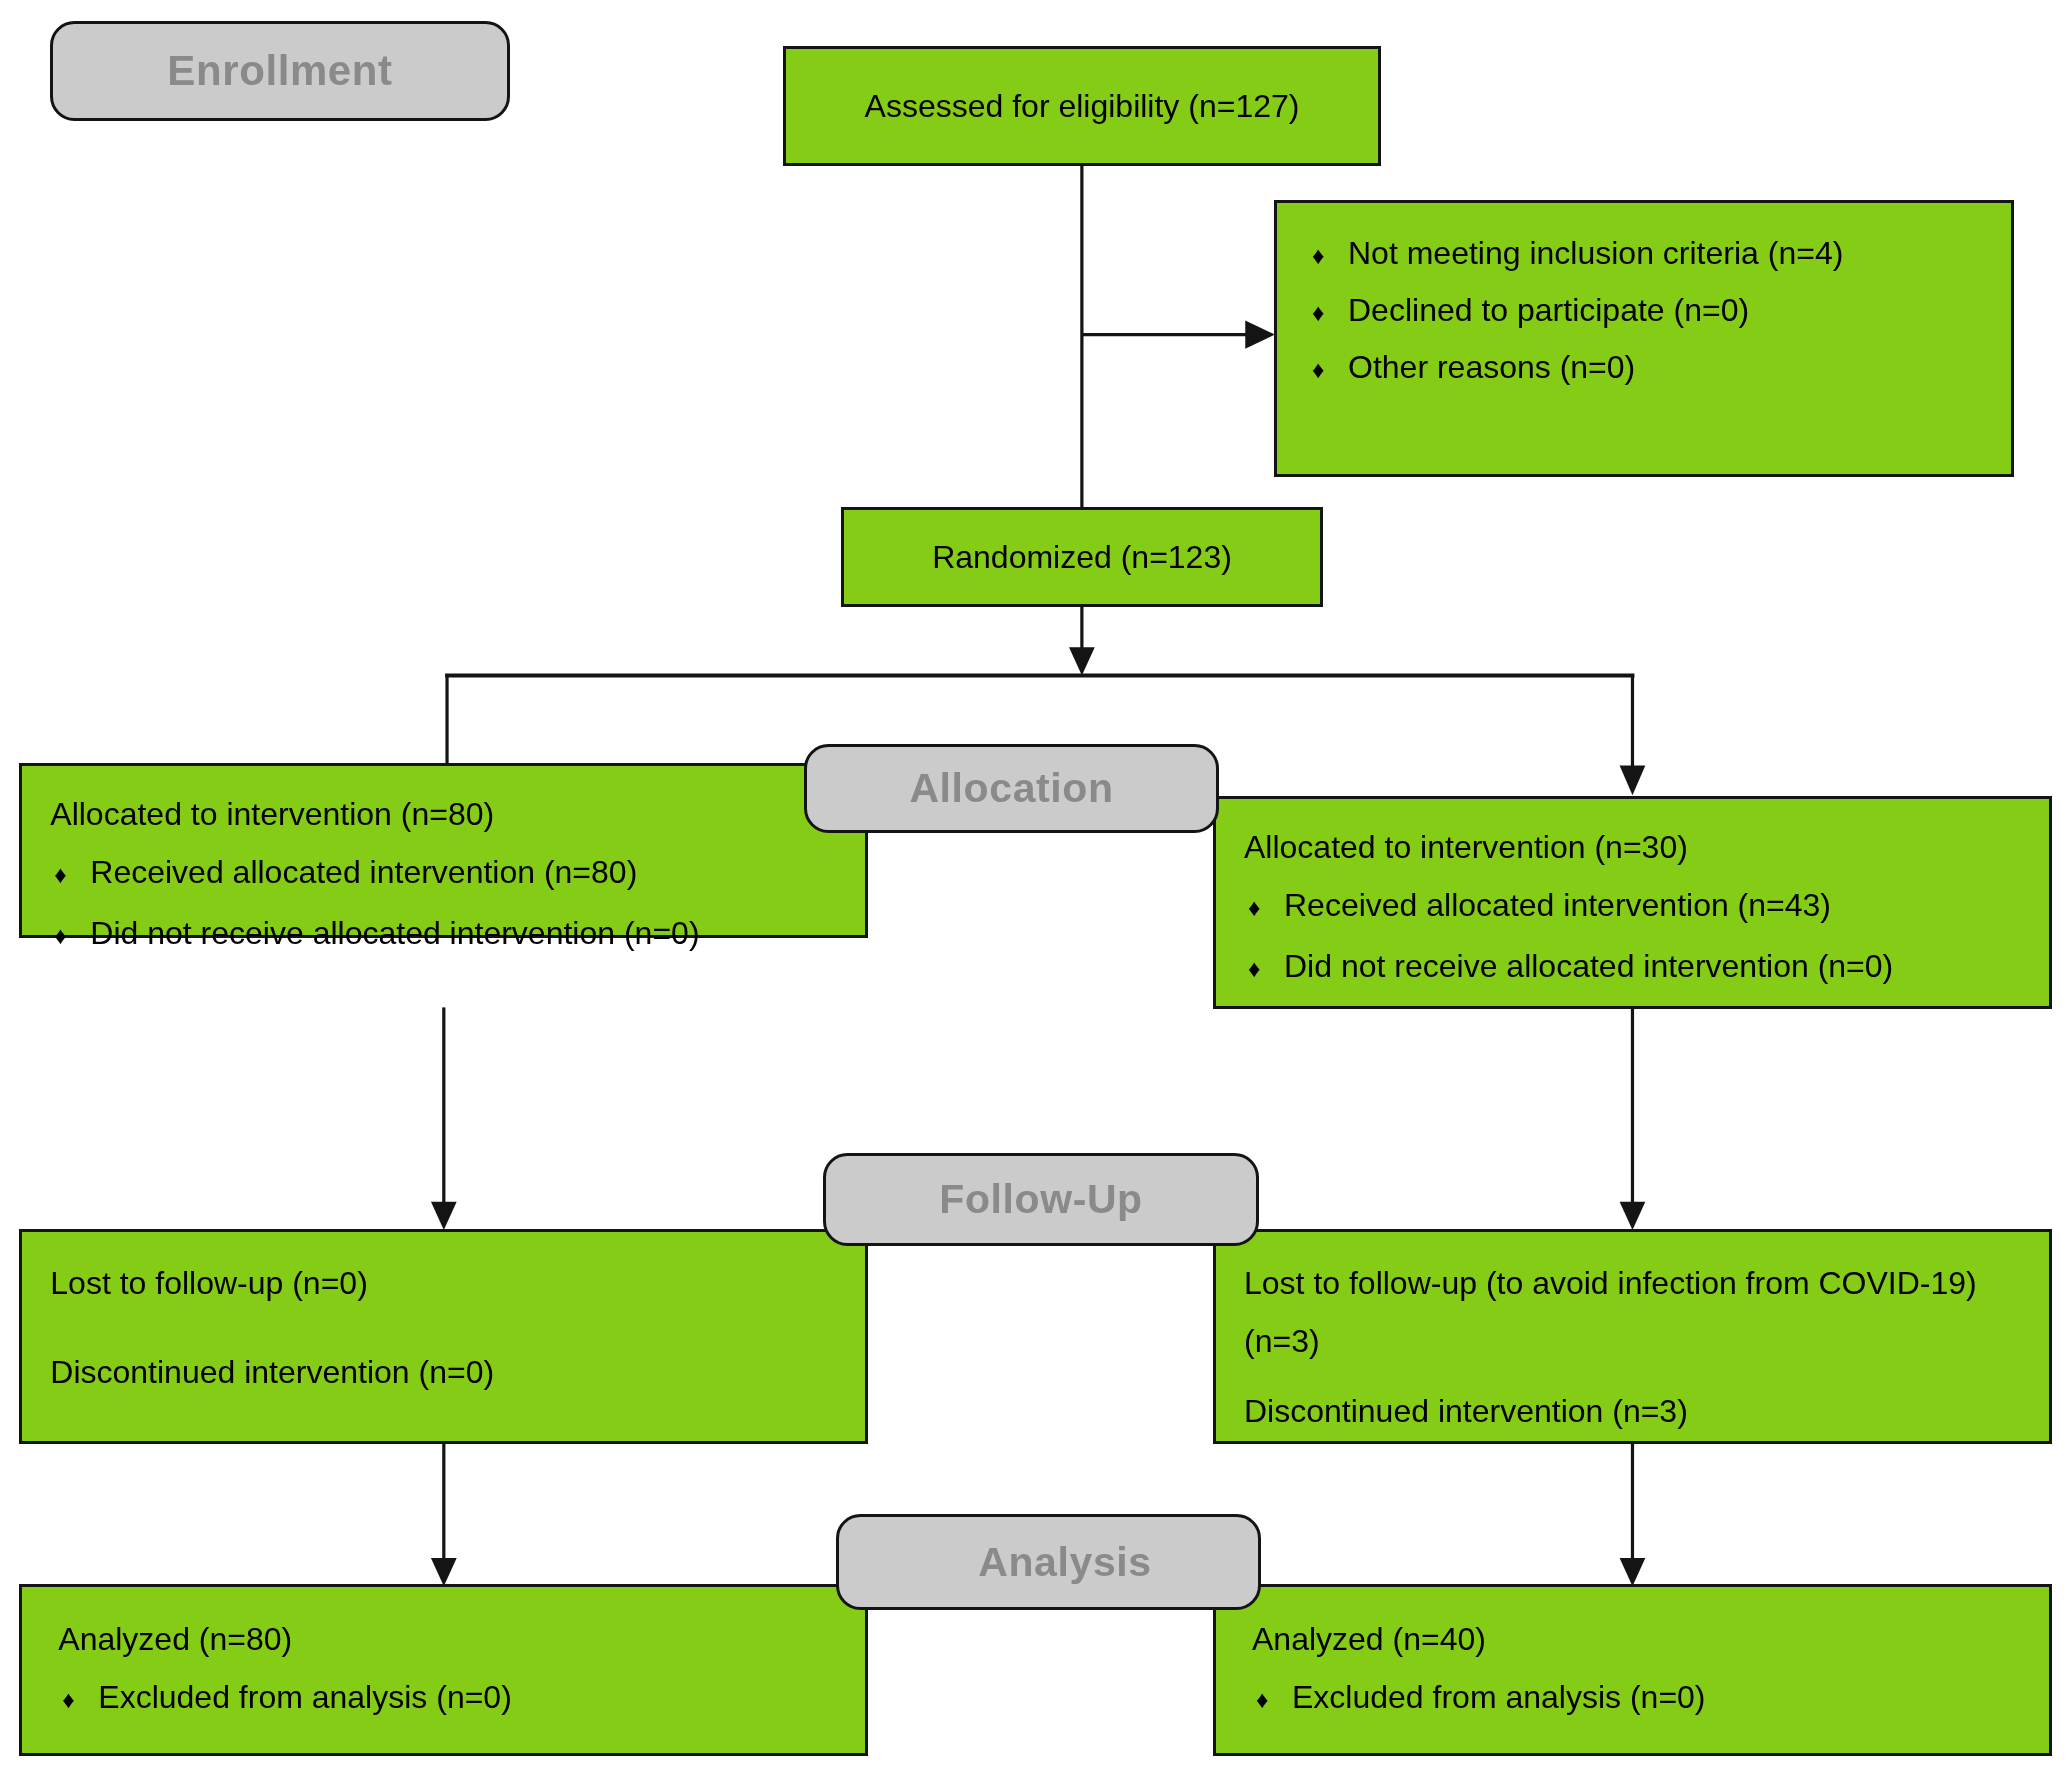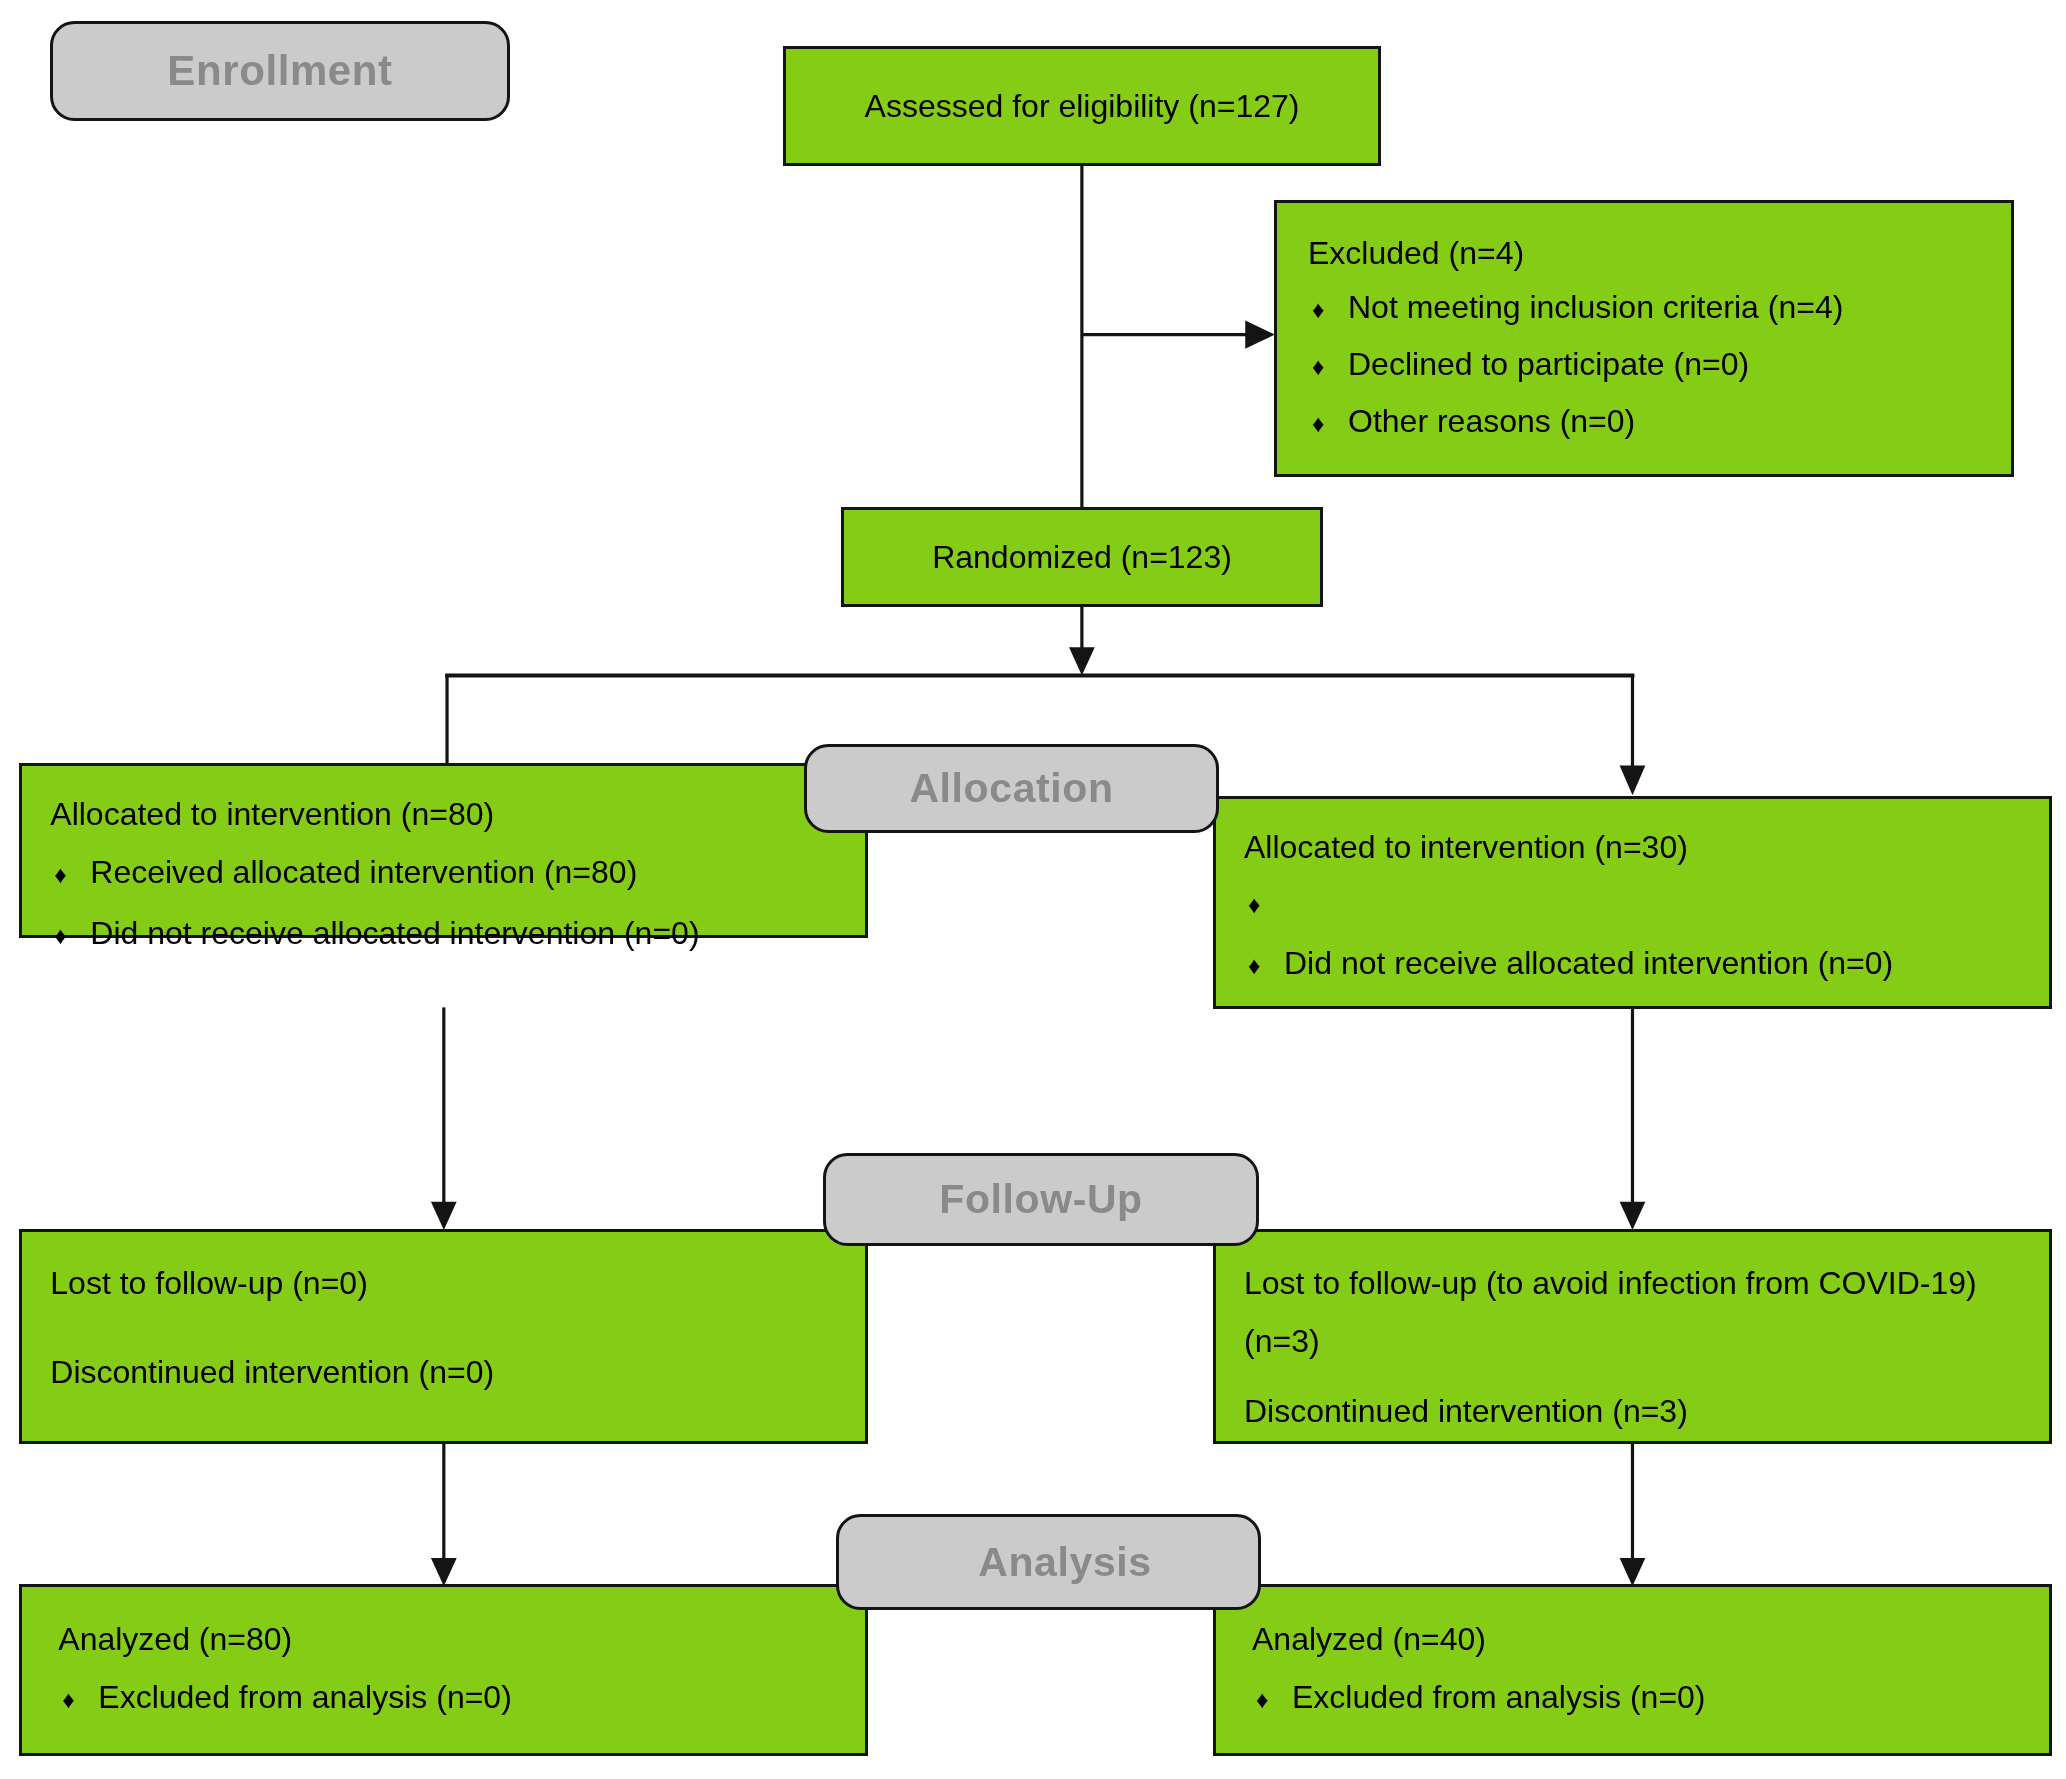--- a/index.html
+++ b/index.html
@@ -102,21 +102,20 @@
   </div>
   <div class="pbox" style="left:836px; top:1514px; width:425px; height:96px;padding-left:33px;">
     <span>Analysis</span>
   </div>
 
   <div class="wbox centered" style="left:783px; top:46px; width:598px; height:120px;">
     <span>Assessed for eligibility (n=127)</span>
   </div>
 
   <div class="wbox textpad-excluded" style="left:1274px; top:200px; width:740px; height:277px;">
-    <div class="line">Excluded (n=4)</div>
     <div class="line bullet">
       <span class="diamond">♦</span>
       <span>Not meeting inclusion criteria (n=4)</span>
     </div>
     <div class="line bullet">
       <span class="diamond">♦</span>
       <span>Declined to participate (n=0)</span>
     </div>
     <div class="line bullet">
       <span class="diamond">♦</span>
@@ -137,20 +136,21 @@
     <div class="line bullet">
       <span class="diamond">♦</span>
       <span>Did not receive allocated intervention (n=0)</span>
     </div>
   </div>
 
   <div class="wbox textpad-alloc" style="left:1213px; top:796px; width:839px; height:213px;">
     <div class="line">Allocated to intervention (n=30)</div>
     <div class="line bullet">
       <span class="diamond">♦</span>
+      <span>Received allocated intervention (n=43)</span>
     </div>
     <div class="line bullet">
       <span class="diamond">♦</span>
       <span>Did not receive allocated intervention (n=0)</span>
     </div>
   </div>
 
   <div class="wbox textpad-fu" style="left:19.3px; top:1229px; width:849px; height:215px;">
     <div class="line">Lost to follow-up (n=0)</div>
     <div class="line gap-lg">Discontinued intervention (n=0)</div>

